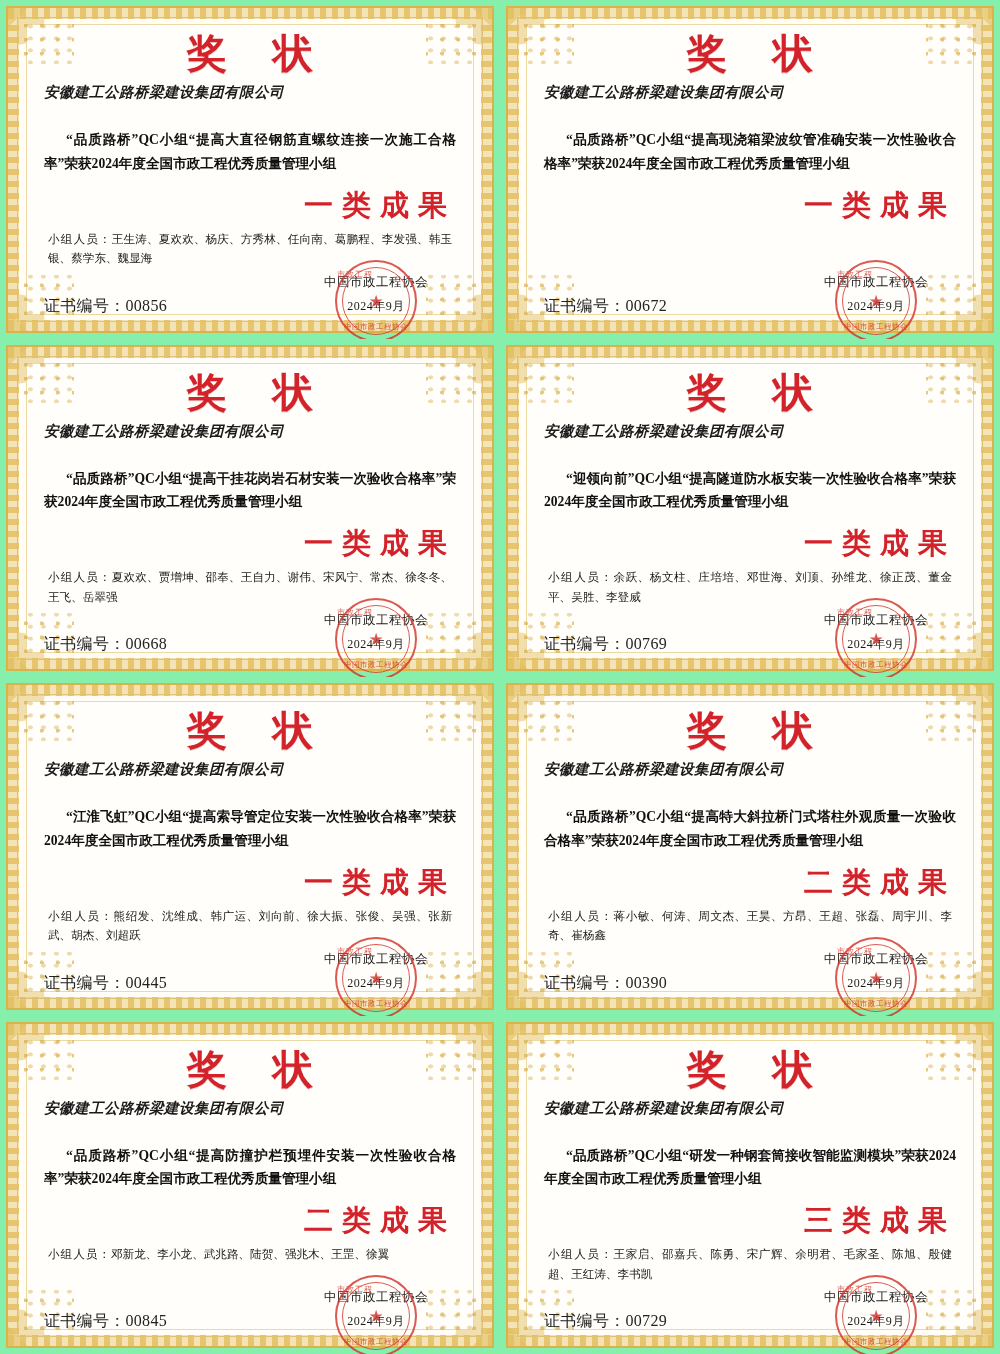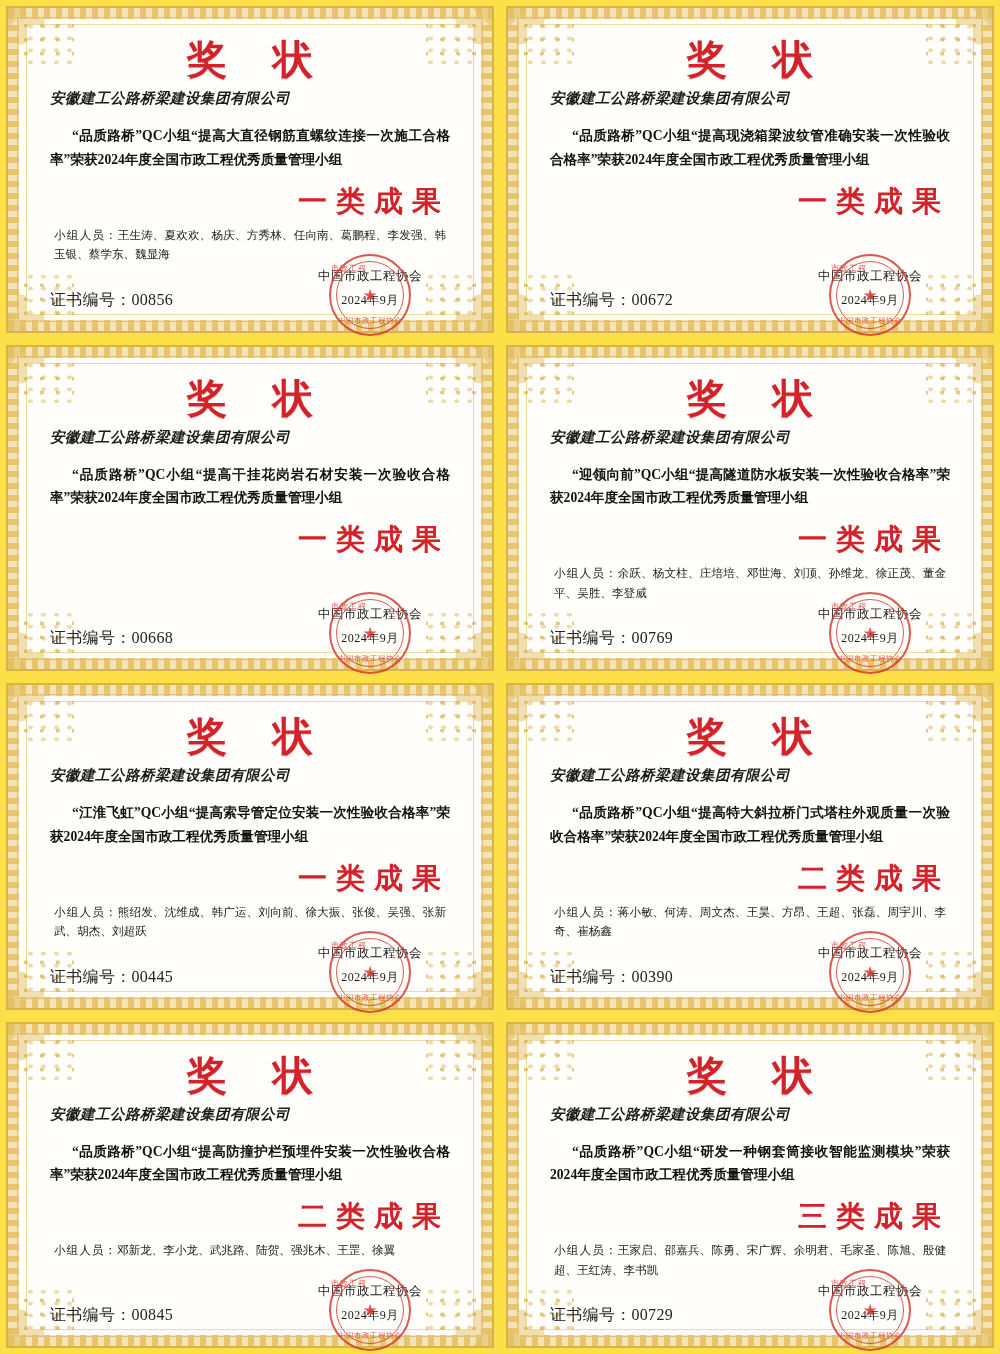--- a/index.html
+++ b/index.html
@@ -17,22 +17,21 @@
     height: 1354px;
     display: grid;
     grid-template-columns: 1fr 1fr;
     grid-template-rows: repeat(4, 1fr);
     box-sizing: border-box;
     background: #fdfdfb;
   }
   .cert {
     position: relative;
     box-sizing: border-box;
-    padding: 6px;
-    background: #fde047;
+    background: #86efac;
     overflow: hidden;
   }
   
   .frame-outer {
     position: absolute;
     left: 6px; top: 6px; right: 6px; bottom: 6px;
     border: 2px solid #d8b24a;
     background:
       linear-gradient(135deg, rgba(226,190,96,0.55) 0 14px, rgba(255,255,255,0) 14px) top left / 70px 70px no-repeat,
       linear-gradient(-135deg, rgba(226,190,96,0.55) 0 14px, rgba(255,255,255,0) 14px) top right / 70px 70px no-repeat,
@@ -96,21 +95,21 @@
   }
   .org {
     font-size: 14.5px;
     font-weight: bold;
     color: #1b1b1b;
     letter-spacing: .5px;
     font-family: "Liberation Serif", serif;
     font-style: italic;
   }
   .body-text {
-    margin-top: 16px;
+    margin-top: 26px;
     font-size: 13.6px;
     line-height: 1.75;
     color: #111;
     text-align: justify;
     font-weight: bold;
     text-indent: 22px;
   }
   .grade {
     text-align: right;
     color: #d3222a;
@@ -278,20 +277,23 @@
     <div class="frame-inner"></div>
     <div class="corner-orn c-tl"></div>
     <div class="corner-orn c-tr"></div>
     <div class="corner-orn c-bl"></div>
     <div class="corner-orn c-br"></div>
     <div class="content">
       <div class="title">奖 状</div>
       <div class="org">安徽建工公路桥梁建设集团有限公司</div>
       <div class="body-text">“品质路桥”QC小组“提高干挂花岗岩石材安装一次验收合格率”荣获2024年度全国市政工程优秀质量管理小组</div>
       <div class="grade">一类成果</div>
+      <div class="members">
+        <span class="lbl">小组人员：</span><span>夏欢欢、贾增坤、邵奉、王自力、谢伟、宋风宁、常杰、徐冬冬、王飞、岳翠强</span>
+      </div>
       <div class="footer">
         <div class="cert-no">
           <span>证书编号：</span><span>00668</span>
         </div>
         <div class="issuer-wrap">
           <div class="issuer">中国市政工程协会</div>
           <div class="issue-date">2024年9月</div>
           <div class="seal">
             <div class="ring"></div>
             <div class="top-text">市政工程</div>

